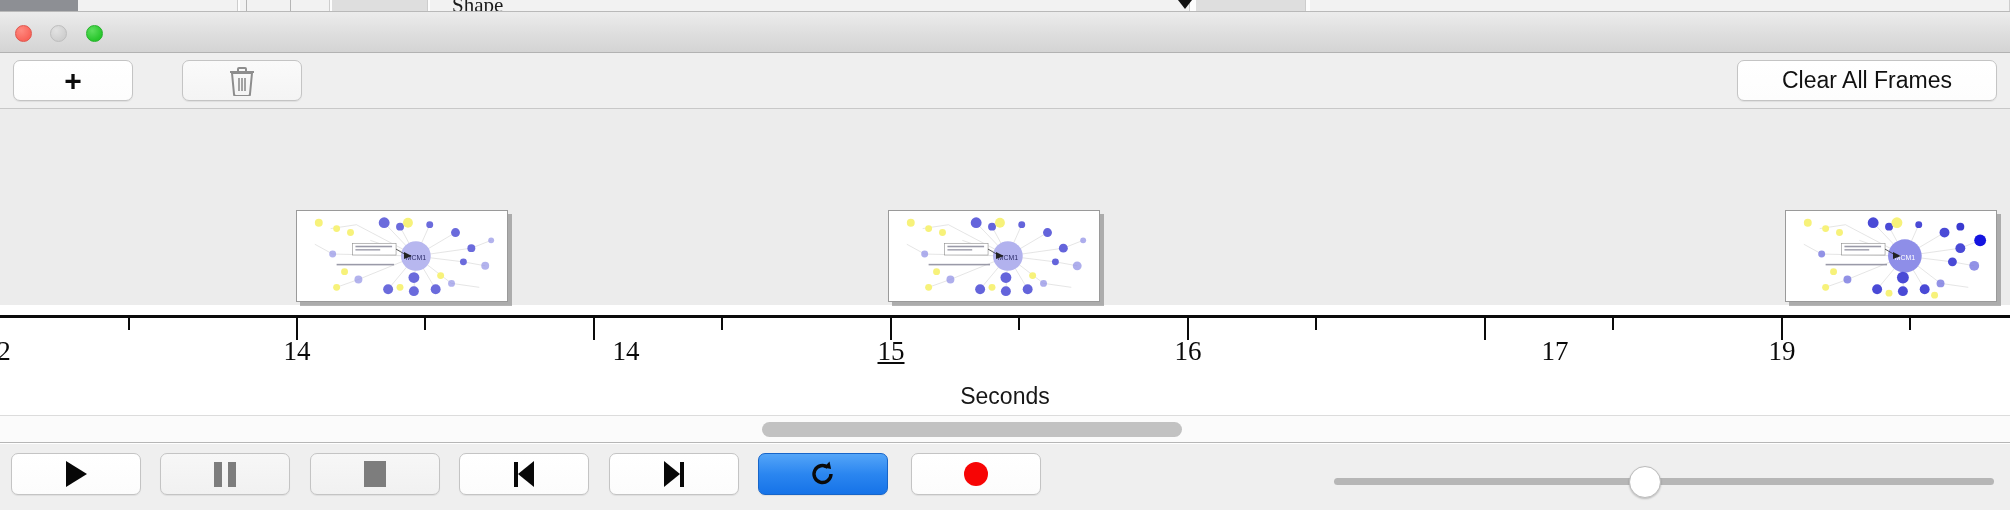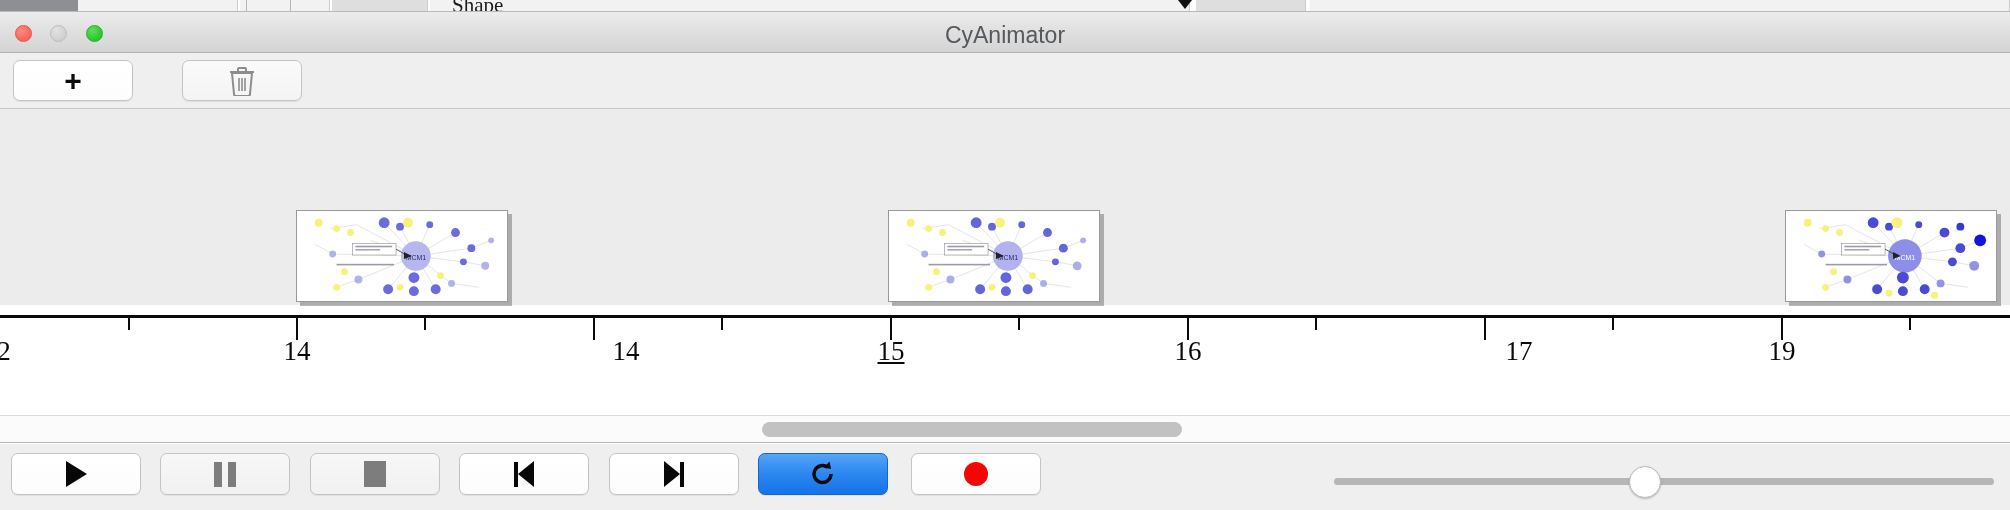--- a/index.html
+++ b/index.html
@@ -193,34 +193,36 @@
     <div class="bg-seg" style="left:1310px;width:700px;"></div>
     <div class="bg-vline" style="left:246px;"></div>
     <div class="bg-vline" style="left:290px;"></div>
     <div class="bg-text" style="left:452px;">Shape</div>
   </div>
 
   <div class="titlebar">
     <div class="traffic close"></div>
     <div class="traffic min"></div>
     <div class="traffic zoom"></div>
-    <div class="window-title">CyAnimator</div>
   </div>
 
   <div class="toolbar">
     <div class="tb-btn" id="add-frame-button">
       <span class="plus-icon">+</span>
     </div>
     <div class="tb-btn dim" id="delete-frame-button">
       <svg width="26" height="30" viewBox="0 0 26 30">
         <path d="M3 7 h20 l-2 21 a2 2 0 0 1 -2 2 h-12 a2 2 0 0 1 -2 -2 z" fill="none" stroke="#8d8d8d" stroke-width="2"></path>
         <path d="M1 6 h24" stroke="#8d8d8d" stroke-width="2"></path>
         <path d="M9 6 v-3 a1 1 0 0 1 1 -1 h6 a1 1 0 0 1 1 1 v3" fill="none" stroke="#8d8d8d" stroke-width="2"></path>
         <path d="M10 12 v13 M13 12 v13 M16 12 v13" stroke="#8d8d8d" stroke-width="1.6"></path>
       </svg>
+    </div>
+    <div class="tb-btn" id="clear-all-button">
+      <span>Clear All Frames</span>
     </div>
   </div>
 
   <div class="timeline"></div>
 
   <div class="frame" style="left:296px;">
     <svg viewBox="0 0 212 92" preserveAspectRatio="none">
       <rect x="0" y="0" width="212" height="92" fill="#ffffff"></rect>
       <g stroke="#c9c9c9" stroke-width="0.5" fill="none">
         <path d="M120 46 L60 14 M120 46 L88 12 M120 46 L74 30 M120 46 L36 44 M120 46 L62 70 M120 46 L92 80 M120 46 L118 82 M120 46 L140 80 M120 46 L156 74 M120 46 L168 52 M120 46 L176 38 M120 46 L160 22 M120 46 L134 14 M120 46 L104 16 M36 44 L18 34 M60 14 L34 18 M168 52 L190 56 M176 38 L196 30 M156 74 L184 78 M62 70 L40 78"></path>
@@ -378,23 +380,24 @@
   <div class="tick major" style="left:1484px;"></div>
   <div class="tick minor" style="left:1612px;"></div>
   <div class="tick major" style="left:1781px;"></div>
   <div class="tick minor" style="left:1909px;"></div>
 
   <div class="tick-label" style="left:4px;">2</div>
   <div class="tick-label" style="left:297px;">14</div>
   <div class="tick-label" style="left:626px;">14</div>
   <div class="tick-label" style="left:891px;text-decoration:underline;">15</div>
   <div class="tick-label" style="left:1188px;">16</div>
-  <div class="tick-label" style="left:1519px;">17</div>
+  <div class="tick-label" style="left:1555px;">17</div>
   <div class="tick-label" style="left:1782px;">19</div>
 
+  <div class="axis-label">Seconds</div>
 
   <div class="scroll-track">
     <div class="scroll-thumb" style="top:6px;left:762px;"></div>
   </div>
 
   <div class="transport">
     <div class="tr-btn" id="play-button">
       <span class="ico-play"></span>
     </div>
     <div class="tr-btn disabled" id="pause-button">

